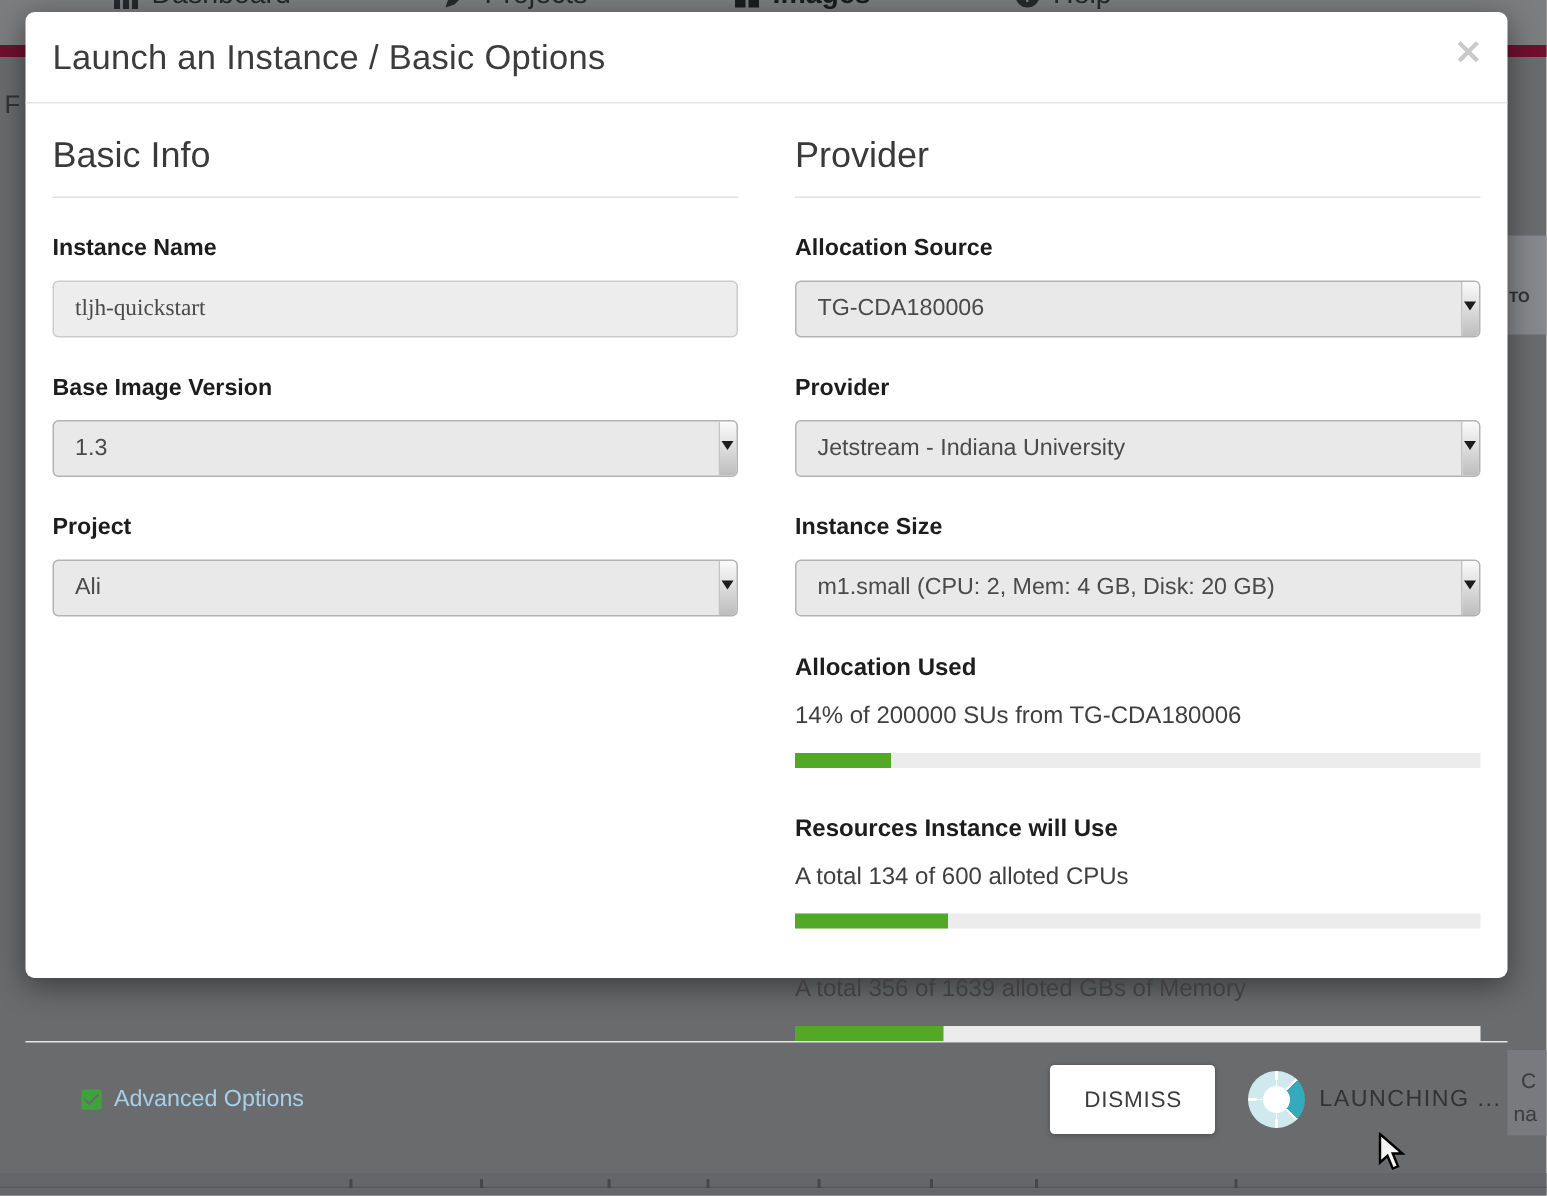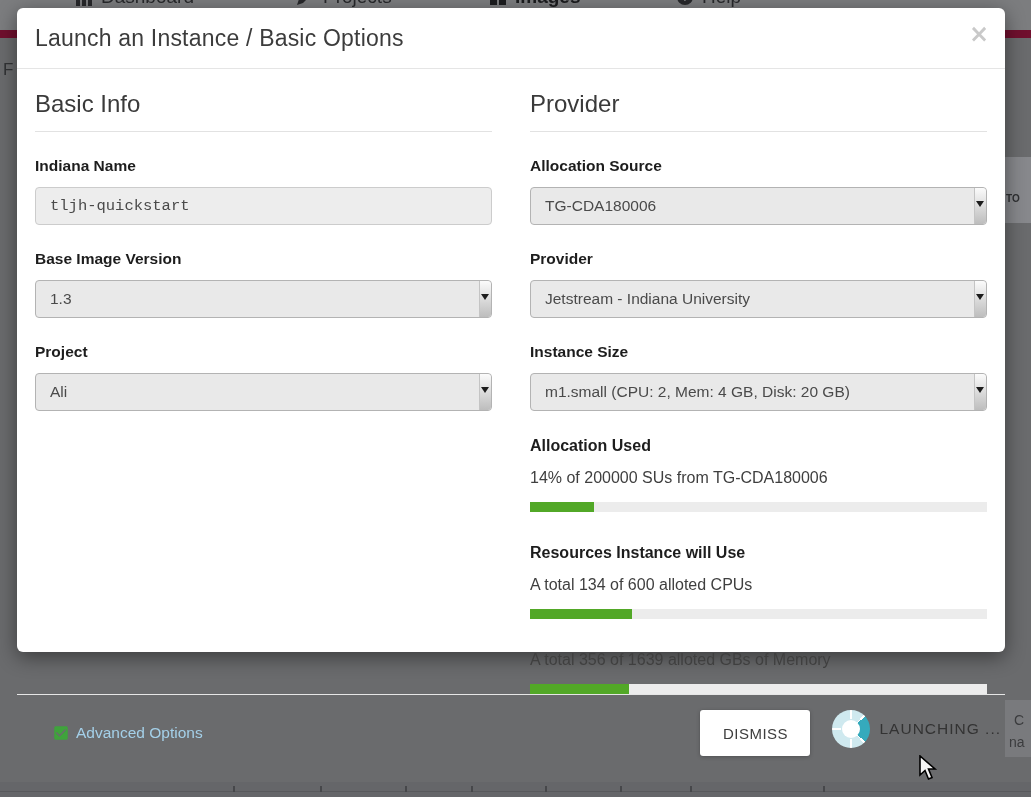--- a/index.html
+++ b/index.html
@@ -44,21 +44,21 @@
     font-family:"DejaVu Sans",sans-serif; }
 
   .modal-body { flex:1 1 auto; display:flex; gap:38px; padding:0 18px; }
   .col { width:460px; }
   .section-heading { margin-top:21px; font-size:24px; color:#3a3a3a;
     padding-bottom:13px; border-bottom:1px solid #e2e2e2; font-weight:400; }
   .field-label { margin-top:25px; margin-bottom:12px; font-size:15.5px;
     font-weight:700; color:#1d1d1d; }
   .text-input { width:100%; height:38px; background:#ededed;
     border:1px solid #cccccc; border-radius:4px; padding:0 14px;
-    font-size:15.5px; color:#4a4a4a; font-family:Liberation Mono, monospace; }
+    font-size:15.5px; color:#4a4a4a; font-family:Liberation Serif, serif; }
   .select { position:relative; width:100%; height:38px; background:#e9e9e9;
     border:1px solid #b3b3b3; border-radius:4px; cursor:pointer; overflow:hidden;padding-left:41px; }
   .select .val { position:absolute; left:14px; top:9px; right:24px;
     font-size:15.5px; color:#4a4a4a; white-space:nowrap; overflow:hidden; }
   .select .arrow-strip { position:absolute; right:0; top:0; bottom:0; width:12px;
     background:linear-gradient(#fbfbfb,#bdbdbd); border-left:1px solid #c4c4c4;
     border-radius:0 3px 3px 0; }
   .select .caret { position:absolute; right:2px; top:50%; margin-top:-5px;
     width:0; height:0; border-left:4px solid transparent;
     border-right:4px solid transparent; border-top:6px solid #1c1c1c; }
@@ -67,21 +67,21 @@
   .res-text { margin-top:14px; font-size:16px; color:#3f3f3f; }
   .progress { margin-top:15px; width:100%; height:10px; background:#ececec; }
   .progress .fill { height:100%; background:#52a827; }
   .res-subhead.gap-lg { margin-top:32px; }
   .res-text.gap-lg { margin-top:32px; }
 
   .modal-footer { flex:0 0 77px; border-top:1px solid #e6e6e6;
     display:flex; align-items:center; padding:0 4px 0 35px; }
   .adv-options { display:flex; align-items:center; gap:6px; cursor:pointer; }
   .adv-options .label { font-size:15.5px; color:#a4d0e9; }
-  .footer-right { margin-left:auto; display:flex; align-items:flex-start; }
+  .footer-right { margin-left:auto; display:flex; align-items:center; }
   .btn-dismiss { width:110px; height:46px; background:#ffffff; border:none;
     border-radius:3px; box-shadow:0 1px 4px rgba(0,0,0,.22), 0 0 1px rgba(0,0,0,.15);
     font-size:15px; color:#3d3d3d; letter-spacing:.5px; font-family:inherit;
     cursor:pointer; }
   .launch-group { display:flex; align-items:center; margin-left:22px; gap:9px;
     cursor:default; background:none; border:none; font-family:inherit; }
   .spinner { width:38px; height:38px; border-radius:50%; position:relative;
     background:conic-gradient(
       #ffffff 0deg 3deg,
       #cfe9ef 3deg 42deg,  #ffffff 42deg 48deg,
@@ -162,21 +162,21 @@
   <div class="modal-header">
     <div class="modal-title">Launch an Instance / Basic Options</div>
     <div class="modal-close">×</div>
   </div>
 
   <div class="modal-body">
 
     <div class="col">
       <div class="section-heading">Basic Info</div>
 
-      <div class="field-label">Indiana Name</div>
+      <div class="field-label">Instance Name</div>
       <input class="text-input" type="text" value="tljh-quickstart" style="">
 
       <div class="field-label">Base Image Version</div>
       <div class="select">
         <span class="val">1.3</span>
         <span class="arrow-strip"></span>
         <span class="caret"></span>
       </div>
 
       <div class="field-label">Project</div>

